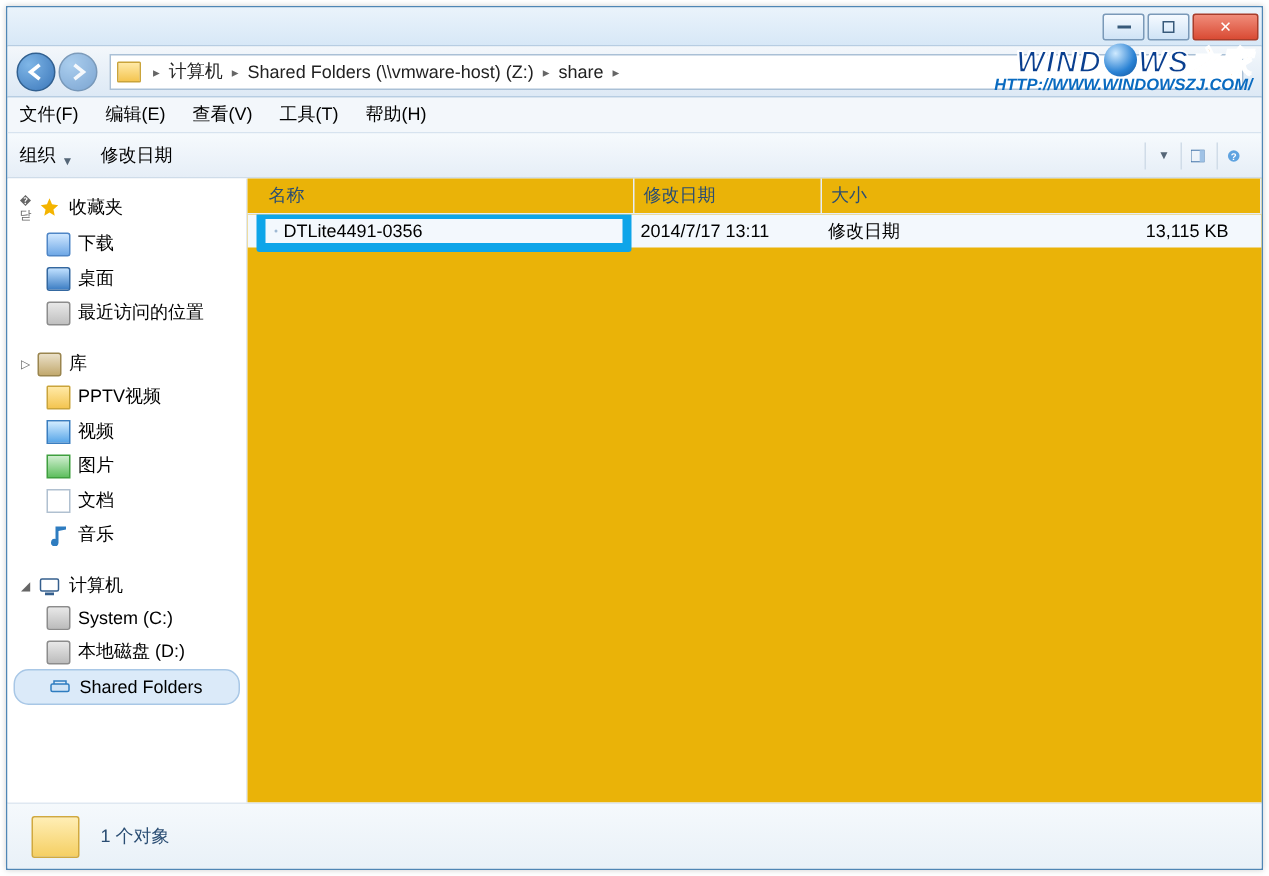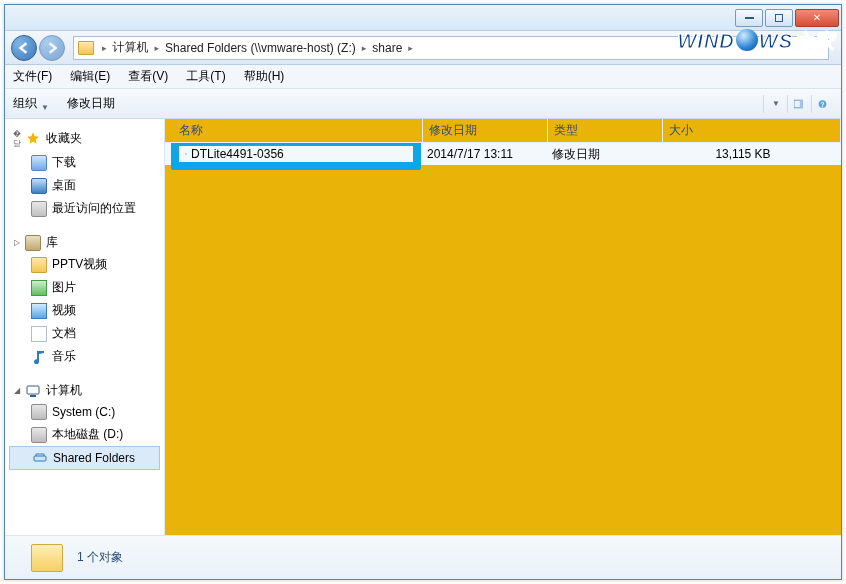--- a/index.html
+++ b/index.html
@@ -54,21 +54,21 @@
                 border-left:1px solid #d0dce8;margin-left:2px;padding:0 6px;color:#3a6ea5;cursor:pointer}
 
   
   .body{flex:1;display:flex;min-height:0;}
   .sidebar{width:160px;border-right:1px solid #e1e8f0;background:#fff;overflow:hidden;
            display:flex;flex-direction:column;font-size:12px;padding-top:6px;}
   .sidebar .group{margin-bottom:12px}
   .sidebar .hdr{display:flex;align-items:center;padding:2px 8px;}
   .sidebar .hdr .tw{font-size:8px;color:#666;margin-right:4px;width:8px;text-align:center}
   .sidebar .item{display:flex;align-items:center;padding:3px 4px 3px 26px;white-space:nowrap;cursor:default}
-  .sidebar .item.sel{background:#dbeaf9;border:1px solid #a8c7e6;border-radius:0;margin:0 4px;padding-left:22px}
+  .sidebar .item.sel{background:#dbeaf9;border:1px solid #a8c7e6;border-radius:10px;margin:0 4px;padding-left:22px}
   .sidebar .ic{width:16px;height:16px;margin-right:5px;flex-shrink:0;display:inline-flex;align-items:center;justify-content:center}
   .ic.star svg{color:#f4b400}
   .ic.blue-dr{background:linear-gradient(#cfe7ff,#6fa8e6);border:1px solid #4f86c6;border-radius:2px}
   .ic.mon{background:linear-gradient(#bfe0ff,#3d7ec4);border:1px solid #3468a0;border-radius:2px}
   .ic.folder{background:linear-gradient(#ffe9a6,#f4c551);border:1px solid #caa43a;border-radius:1px}
   .ic.lib{background:linear-gradient(#eae0c8,#c2a96e);border:1px solid #9a854e;border-radius:2px}
   .ic.vid{background:linear-gradient(#d2ecff,#58a6e8);border:1px solid #3a7ec0}
   .ic.pic{background:linear-gradient(#cfeecf,#5fbf5f);border:1px solid #3f9f3f}
   .ic.doc{background:#fff;border:1px solid #b0c0d0}
   .ic.mus{color:#2e7cc0}
@@ -79,27 +79,27 @@
 
   .content{flex:1;display:flex;flex-direction:column;background:#eab308;min-width:0}
   .cols{height:24px;border-bottom:1px solid #e6eef7;display:flex;align-items:center;
         font-size:12px;color:#2a4d73;padding-left:8px}
   .cols div{border-right:1px solid #e6eef7;padding:0 6px;height:100%;display:flex;align-items:center}
   .c-name{width:250px}.c-date{width:125px}.c-type{width:115px}.c-size{flex:1;justify-content:flex-start}
   .filelist{flex:1;overflow:auto;font-size:12px}
   .row{display:flex;align-items:center;height:22px;padding-left:8px}
   .row .cell{padding:0 6px}
   .row .c-name{display:flex;align-items:center}
-  .row .c-size{text-align:center;padding-right:22px;flex:1}
+  .row .c-size{text-align:right;padding-right:22px;flex:1}
   .row .ic.exe{background:linear-gradient(#e8f0f8,#c9dcef);border:1px solid #9fb9d3;border-radius:2px}
-  .row.hot .c-name{border:8px solid #0ea5e9;border-radius:2px;padding:1px 6px;margin-left:-2px}
+  .row.hot .c-name{border:6px solid #0ea5e9;border-radius:2px;padding:1px 6px;margin-left:-2px}
   .row.hot{background:#f3f8fd}
 
   .statusbar{height:44px;border-top:1px solid #dfe8f1;background:linear-gradient(#f5f9fc,#e9f1f8);
-             display:flex;align-items:center;padding:0 26px;font-size:12px;color:#2a4d73}
+             display:flex;align-items:center;padding:0 16px;font-size:12px;color:#2a4d73}
   .statusbar .big-folder{width:32px;height:28px;background:linear-gradient(#ffeeb5,#f5cf63);
       border:1px solid #d1a93e;border-radius:2px;margin-right:14px}
 </style>
 </head>
 <body>
 
 <div class="window">
 
   <div class="titlebar">
     <div class="win-btn">
@@ -129,20 +129,21 @@
       <span class="ar">▸</span>
       <span class="seg">Shared Folders (\\vmware-host) (Z:)</span>
       <span class="ar">▸</span>
       <span class="seg">share</span>
       <span class="ar">▸</span>
     </div>
     <div class="watermark">
       <div class="big">
         <span class="b">WIND</span><span class="globe"></span><span class="b">WS</span><span class="o">之家</span>
       </div>
+      <div class="url">HTTP://WWW.WINDOWSZJ.COM/</div>
     </div>
   </div>
 
   <div class="menubar">
     <span>文件(F)</span>
     <span>编辑(E)</span>
     <span>查看(V)</span>
     <span>工具(T)</span>
     <span>帮助(H)</span>
   </div>
@@ -209,26 +210,26 @@
         <div class="hdr">
           <span class="tw">▷</span>
           <span class="ic lib"></span>
           <span>库</span>
         </div>
         <div class="item">
             <span class="ic folder"></span>
             <span>PPTV视频</span>
           </div>
         <div class="item">
+            <span class="ic vid"></span>
+            <span>视频</span>
+          </div>
+        <div class="item">
             <span class="ic pic"></span>
             <span>图片</span>
-          </div>
-        <div class="item">
-            <span class="ic vid"></span>
-            <span>视频</span>
           </div>
         <div class="item">
             <span class="ic doc"></span>
             <span>文档</span>
           </div>
         <div class="item">
             <span class="ic mus">
               <svg width="12" height="14" viewBox="0 0 12 14">
                 <path fill="currentColor" d="M4 1v8.3A2.5 2.5 0 1 0 6 12V4l5-1V1z"></path>
               </svg>
@@ -265,21 +266,20 @@
             </span>
             <span>Shared Folders</span>
           </div>
       </div>
     </div>
 
     <div class="content">
       <div class="cols">
         <div class="c-name">名称</div>
         <div class="c-date">修改日期</div>
-        <div class="c-type">类型</div>
         <div class="c-size">大小</div>
       </div>
       <div class="filelist">
         <div class="row hot">
           <div class="cell c-name">
             <span class="ic exe"></span>
             <span style="margin-left:4px">DTLite4491-0356</span>
           </div>
           <div class="cell c-date">2014/7/17 13:11</div>
           <div class="cell c-type">修改日期</div>

